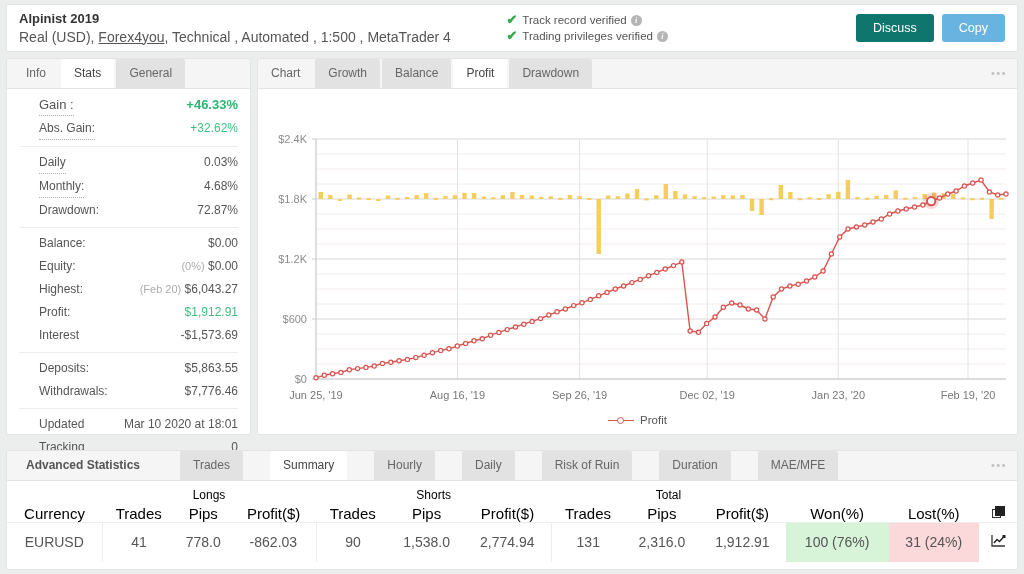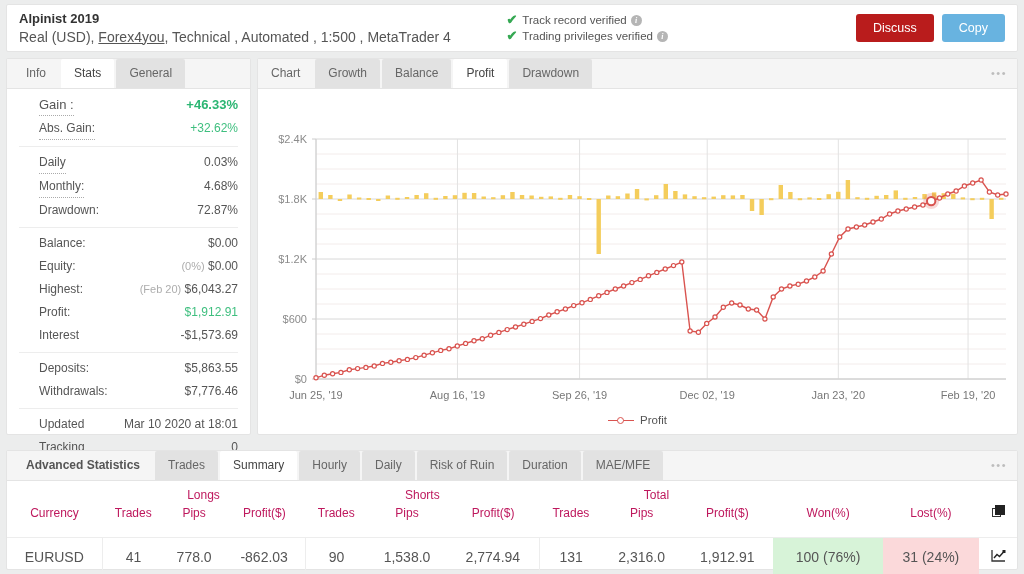--- a/index.html
+++ b/index.html
@@ -28,21 +28,21 @@
   .tick { color: #35a853; font-size: 13px; margin-right: 5px; font-weight: bold; }
   .infoi {
     display: inline-block; width: 11px; height: 11px; border-radius: 50%;
     background: #b5b5b5; color: #fff; font-size: 8px; line-height: 11px;
     text-align: center; margin-left: 4px; font-family: "Liberation Serif", serif;
     font-style: italic; font-weight: bold; vertical-align: middle;
   }
   .hdr-btns { margin-left: auto; padding-right: 12px; display: flex; gap: 8px; }
   .btn { border: none; border-radius: 3px; color: #fff; font-size: 12.5px;
          padding: 7px 17px; cursor: pointer; font-family: "Liberation Sans", sans-serif; }
-  .btn-discuss { background: #b91c1c; }
+  .btn-discuss { background: #0f766e; }
   .btn-copy { background: #68b3e0; }
 
   
   .panel { background: #fff; border: 1px solid #e4e4e4; border-radius: 2px; position: absolute; }
   .tabsbar { background: #f5f5f5; border-bottom: 1px solid #e4e4e4; height: 30px;
              display: flex; align-items: flex-end; position: relative; }
   .tab { font-size: 12px; color: #666; padding: 7px 13px 7px 13px; line-height: 15px;
          background: #e2e2e2; margin-right: 2px; cursor: pointer; border-radius: 2px 2px 0 0; }
   .tab.plain { background: transparent; }
   .tab.active { background: #fff; color: #444; }
@@ -70,26 +70,26 @@
   .chart-svg { position: absolute; left: 0; top: 0; }
   .legend { position: absolute; left: 0; right: 0; bottom: 8px; text-align: center;
             font-size: 11.5px; color: #555; }
   .legend span.lg-line { display: inline-block; width: 26px; height: 1px;
             background: #d9534f; vertical-align: middle; position: relative; margin-right: 6px; }
   .legend span.lg-line::after { content: ""; position: absolute; left: 9px; top: -3px;
             width: 5px; height: 5px; border-radius: 50%; border: 1.4px solid #d9534f; background:#fff; }
 
   
   .adv { left: 6px; top: 450px; width: 1012px; height: 120px; }
-  .adv .tabsbar { padding-left: 6px; }
+  .adv .tabsbar { padding-left: 6px; gap: 25px; }
   .tab.bold { font-weight: bold; color: #555; }
   table.sum { width: 100%; border-collapse: collapse; font-size: 12px; }
-  table.sum th, table.sum td { text-align: center; font-weight: normal; color: #be185d; }
+  table.sum th, table.sum td { text-align: center; font-weight: normal; color: #000000; }
   .grp-th { font-size: 12px; color: #666; padding-top: 7px; padding-bottom: 1px; }
-  .col-th { font-size: 12px; color: #555; padding-bottom: 16px; padding-top: 2px; }
+  .col-th { font-size: 15px; color: #555; padding-bottom: 0; padding-top: 2px; }
   table.sum tbody td { padding: 11px 0 12px 0; font-size: 14px; color: #555;
                        border-top: 1px solid #ededed; }
   .vdiv { border-left: 1px solid #ededed; }
   .green { color: #3fbf7f; }
   .red { color: #ea6f64; }
   .cell-won { background: #d7f3d8; }
   .cell-lost { background: #fbd9da; }
   .icon-sq { display:inline-block; position: relative; width: 13px; height: 13px; }
 </style>
 </head>

